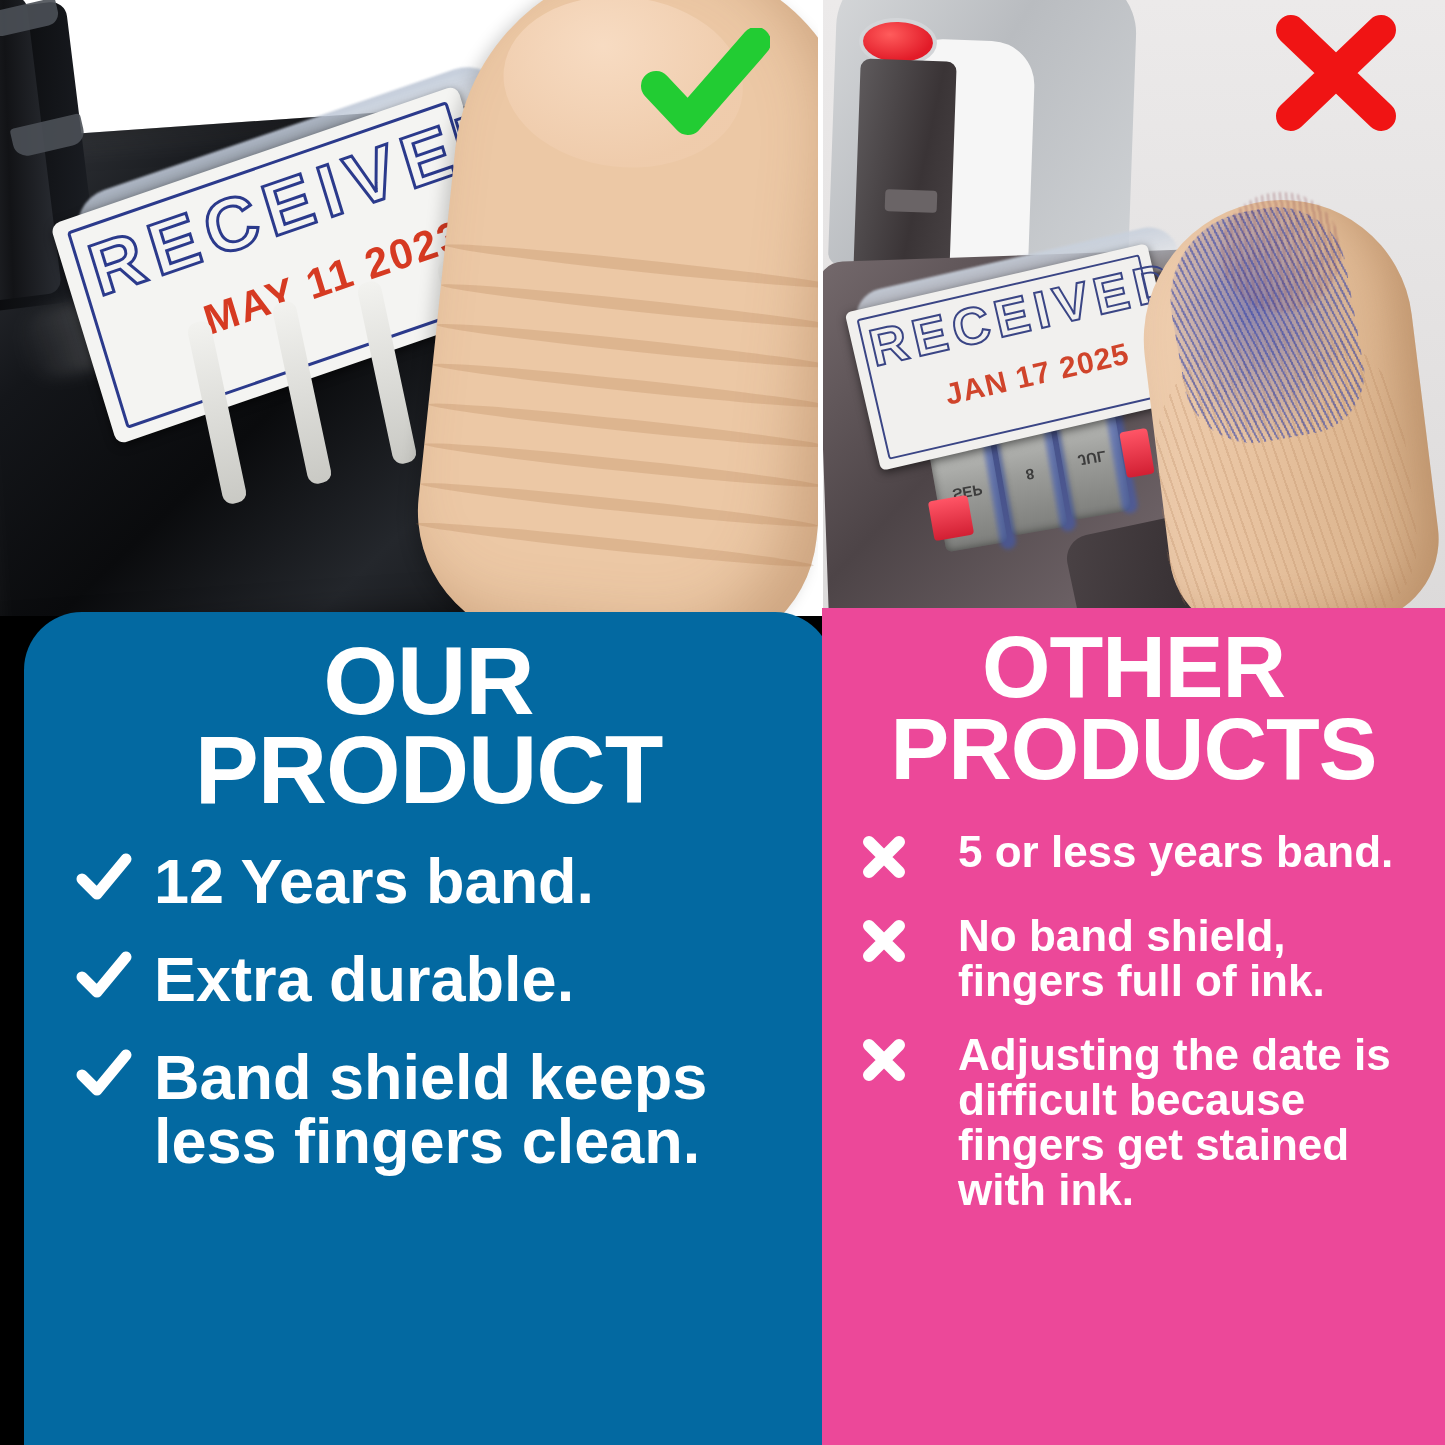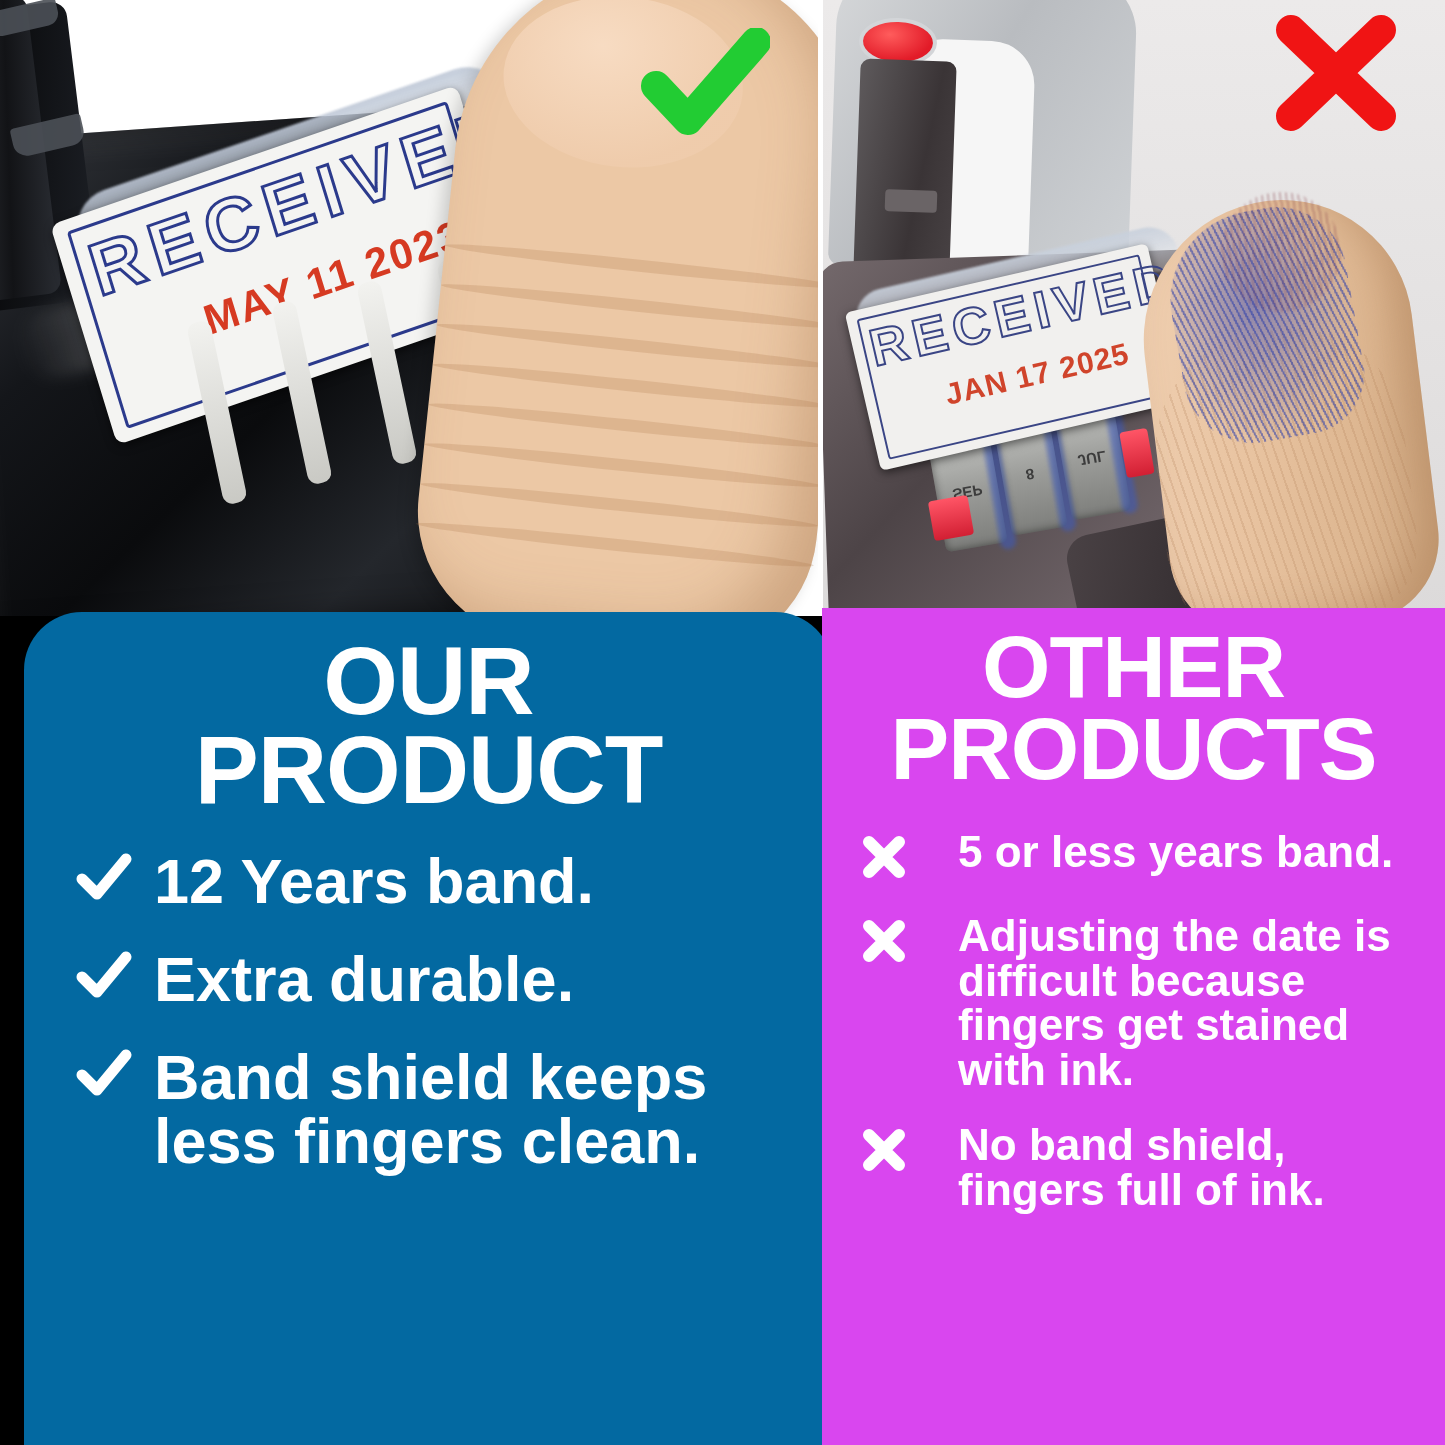--- a/index.html
+++ b/index.html
@@ -205,21 +205,21 @@
   
   .v-divider{position:absolute;left:818px;top:0;width:5px;height:616px;background:#ffffff;}
 
   
   .panel{position:absolute;bottom:0;overflow:hidden;}
   .panel-red{
     left:0;top:612px;width:809px;height:833px;
     background:#0369a1;border-radius:58px 58px 0 0;margin-left:24px;
   }
   .panel-black{
-    left:822px;top:608px;width:623px;height:837px;background:#d946ef;
+    left:822px;top:608px;width:623px;height:837px;background:#ec4899;
   }
 
   .panel-title{
     color:#ffffff;font-weight:700;text-align:center;
     line-height:.93;letter-spacing:-1px;
   }
   .title-red{font-size:96px;margin:24px 0 0 0;padding:0 20px;}
   .title-black{font-size:88px;margin:18px 0 0 0;padding:0 8px;text-align:center;}
 
   .bullets{list-style:none;margin:0;padding:0;}
@@ -386,26 +386,26 @@
             </svg>
         </span>
         <span class="bullet-text txt-black">5 or less years band.</span>
       </li>
       <li class="bullet bul-black">
         <span class="bullet-mark">
           <svg class="mk-x" viewBox="0 0 48 46">
               <path d="M9 8 L39 38 M39 8 L9 38" stroke="#fff" stroke-width="12" stroke-linecap="round"></path>
             </svg>
         </span>
-        <span class="bullet-text txt-black">Adjusting the date is difficult because fingers get stained with ink.</span>
+        <span class="bullet-text txt-black">No band shield, fingers full of ink.</span>
       </li>
       <li class="bullet bul-black">
         <span class="bullet-mark">
           <svg class="mk-x" viewBox="0 0 48 46">
               <path d="M9 8 L39 38 M39 8 L9 38" stroke="#fff" stroke-width="12" stroke-linecap="round"></path>
             </svg>
         </span>
-        <span class="bullet-text txt-black">No band shield, fingers full of ink.</span>
+        <span class="bullet-text txt-black">Adjusting the date is difficult because fingers get stained with ink.</span>
       </li>
     </ul>
   </div>
 
 </div>
 
 </body></html>

